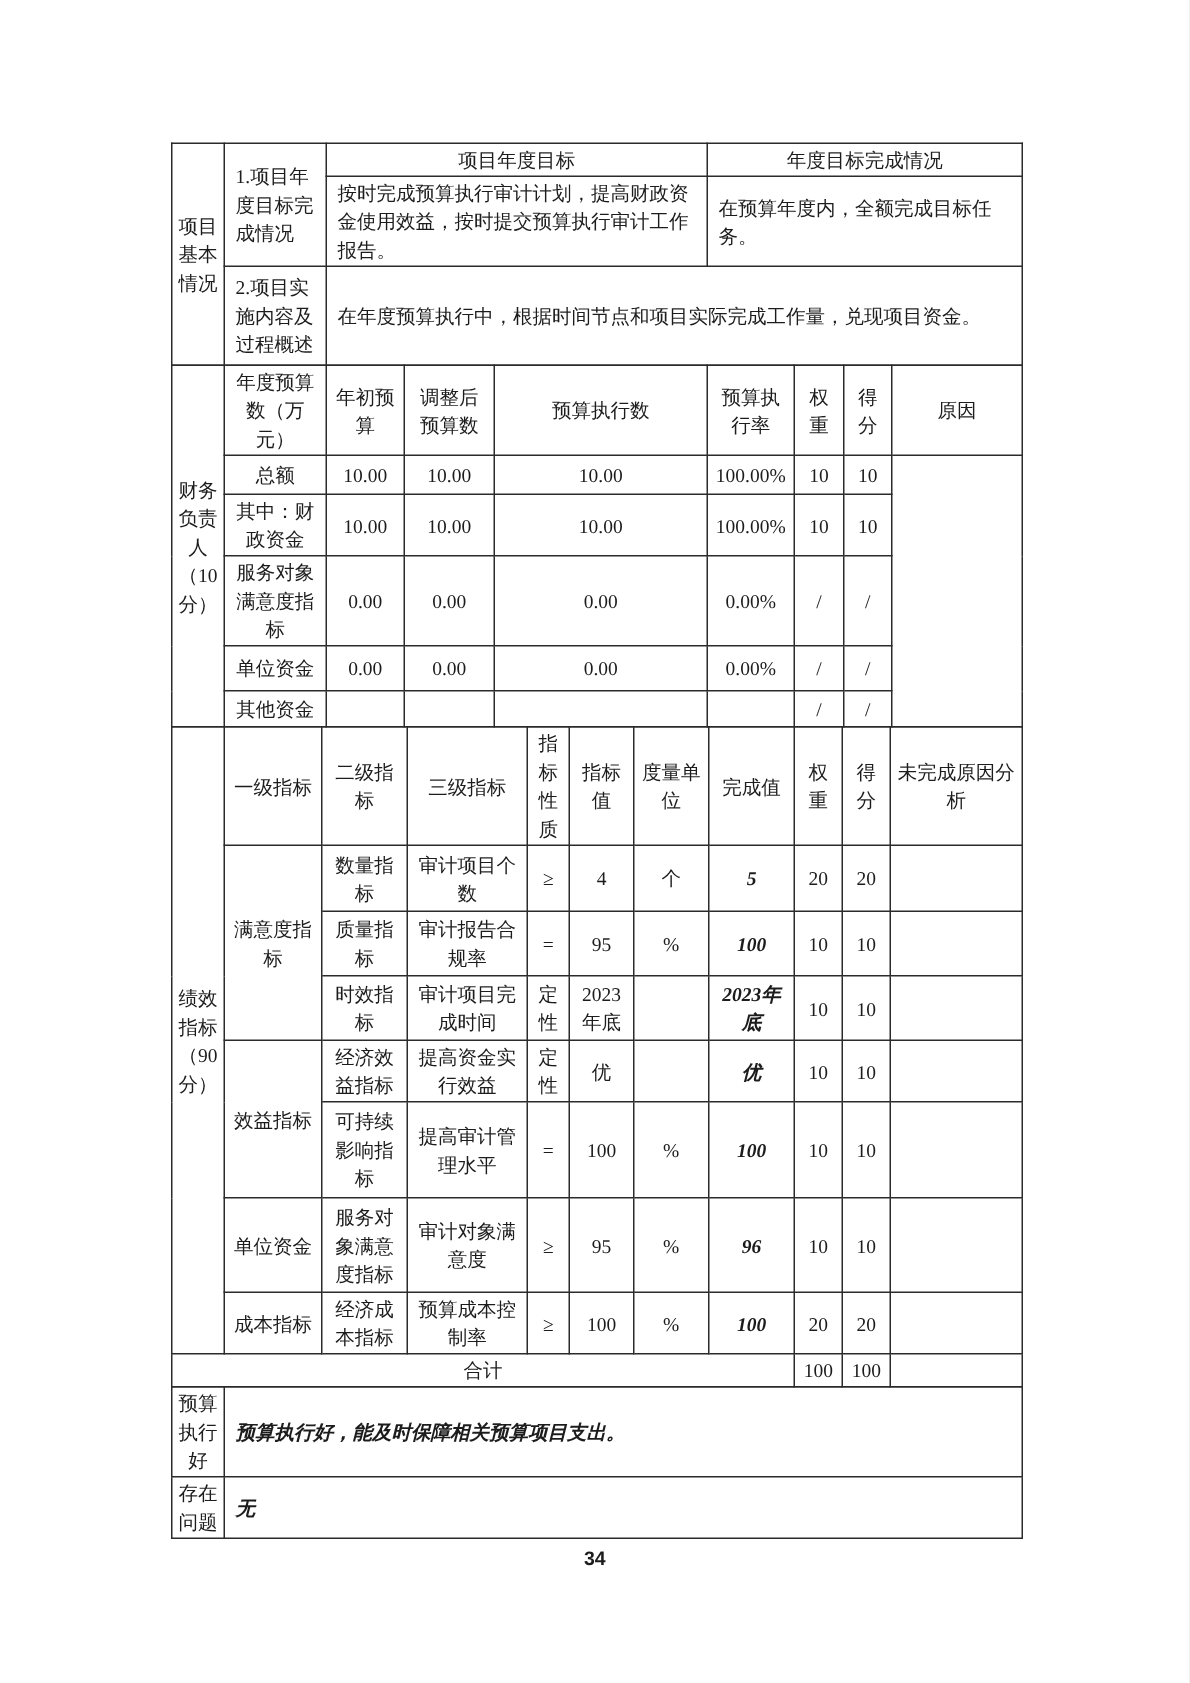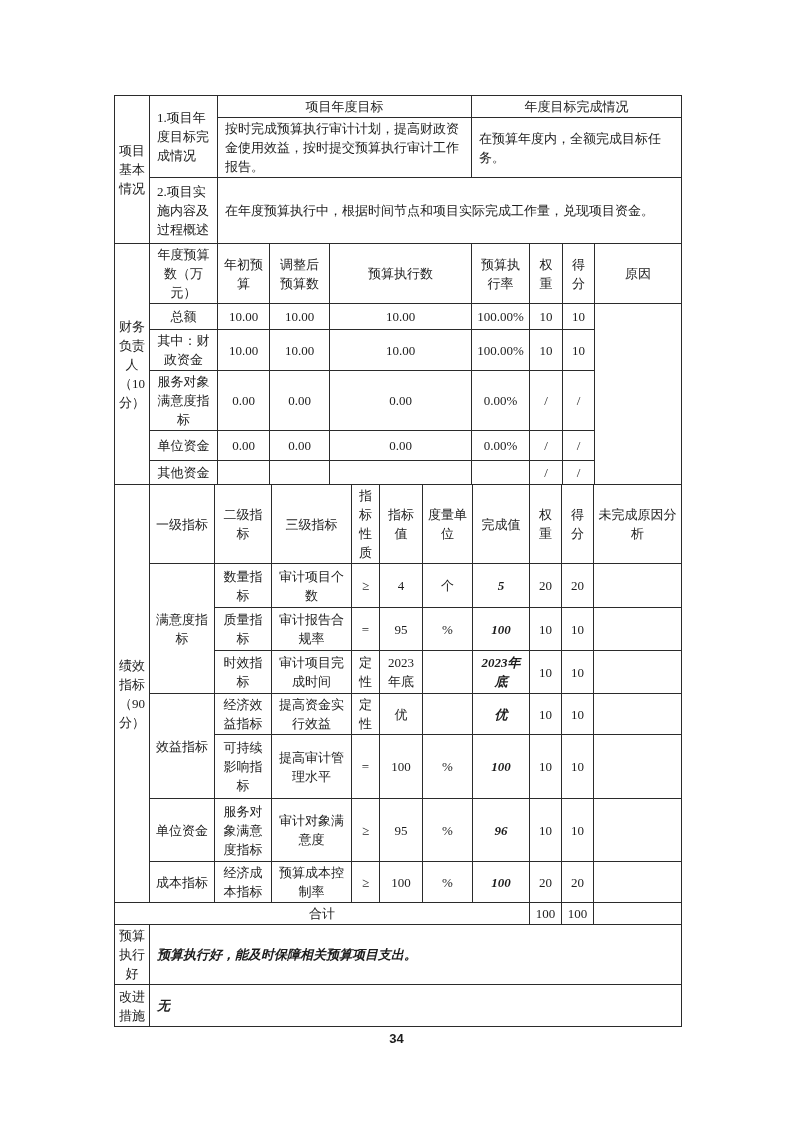--- a/index.html
+++ b/index.html
@@ -244,22 +244,22 @@
     <table>
       <colgroup>
           <col style="width:35px">
           <col style="width:532px">
         </colgroup>
       <tbody>
           <tr style="height:43px">
         <td class="vlabel">预算执行好</td>
         <td class="l hw">预算执行好，能及时保障相关预算项目支出。</td>
       </tr>
-      <tr style="height:42px">
-        <td class="vlabel">改进措施</td>
+      <tr style="height:40px">
+        <td class="vlabel">存在问题</td>
         <td class="l hw">无</td>
       </tr>
     </tbody>
       </table>
 
 
   </div>
 
   <div class="pagenum">34</div>
 </div>

